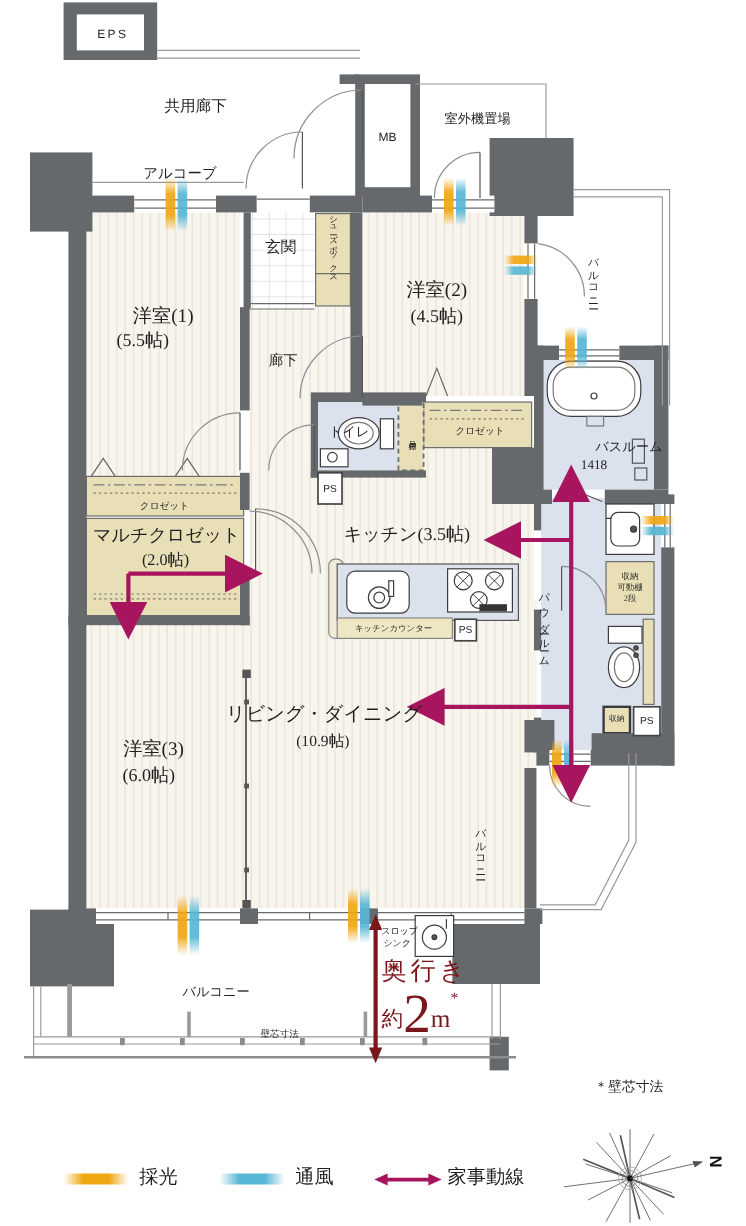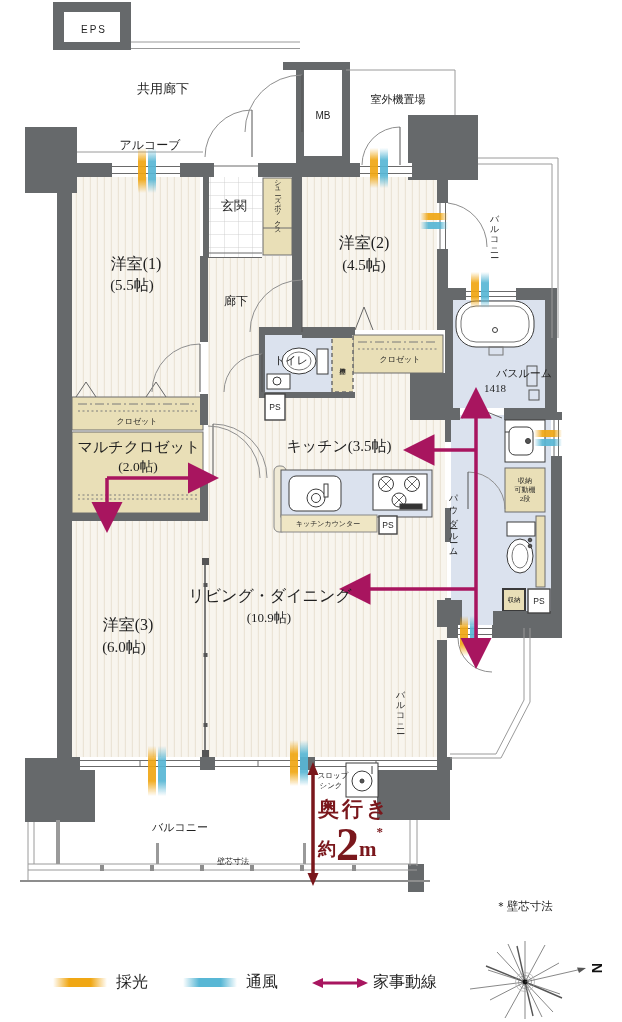--- a/index.html
+++ b/index.html
@@ -3,21 +3,21 @@
 <meta charset="utf-8">
 <style>
   html,body{margin:0;padding:0;background:#fff;}
   .stage{position:relative;width:622px;height:1022px;background:#ffffff;overflow:hidden;
          font-family:"Liberation Serif","DejaVu Serif",serif;}
   .plan{position:absolute;left:0;top:0;}
   .lbl{position:absolute;transform:translate(-50%,-50%);color:#1f1f1f;white-space:nowrap;
        line-height:1.25;text-align:center;}
   .v{writing-mode:vertical-rl;text-orientation:upright;letter-spacing:1px;}
   .depth-block{position:absolute;left:318px;top:795px;color:#7a171c;text-align:center;
-               transform:none;font-weight:bold;}
+               transform:none;font-weight:normal;}
   .depth-l1{font-size:21px;letter-spacing:3px;}
   .depth-l2{display:flex;align-items:flex-end;margin-top:1px;}
   .depth-yaku{font-size:18px;padding-bottom:4px;}
   .depth-two{font-size:46px;line-height:0.9;}
   .depth-m{font-size:21px;padding-bottom:3px;}
   .depth-star{font-size:13px;align-self:flex-start;}
   .legend-bar{position:absolute;height:9px;width:54px;border-radius:1px;}
   .bar-o{background:linear-gradient(90deg,rgba(240,167,20,0),#f0a714 30%,#f0a714 70%,rgba(240,167,20,0));}
   .bar-b{background:linear-gradient(90deg,rgba(88,183,213,0),#58b7d5 30%,#58b7d5 70%,rgba(88,183,213,0));}
   .north{position:absolute;transform:translate(-50%,-50%) rotate(90deg);font-weight:bold;
@@ -390,21 +390,21 @@
 <div>
   <div class="lbl" style="left:94px;top:30px;font-size:10px;letter-spacing:2px;font-family:'Liberation Sans',sans-serif">EPS</div>
   <div class="lbl" style="left:163px;top:89px;font-size:13px">共用廊下</div>
   <div class="lbl" style="left:150px;top:145px;font-size:12px">アルコーブ</div>
   <div class="lbl" style="left:323px;top:116px;font-size:10px;font-family:'Liberation Sans',sans-serif">MB</div>
   <div class="lbl" style="left:398px;top:100px;font-size:11px">室外機置場</div>
   <div class="lbl" style="left:234px;top:206px;font-size:13px">玄関</div>
   <div class="lbl v" style="left:277px;top:203px;font-size:7px;letter-spacing:0">シューズボックス</div>
 
   <div class="lbl" style="left:136px;top:264px;font-size:16px">洋室(1)</div>
-  <div class="lbl" style="left:132px;top:285px;font-size:15px">(5.5帖)</div>
+  <div class="lbl" style="left:119px;top:285px;font-size:15px">(5.5帖)</div>
   <div class="lbl" style="left:364px;top:243px;font-size:16px">洋室(2)</div>
   <div class="lbl" style="left:364px;top:265px;font-size:15px">(4.5帖)</div>
   <div class="lbl" style="left:236px;top:301px;font-size:12px">廊下</div>
   <div class="lbl" style="left:291px;top:361px;font-size:11px">トイレ</div>
   <div class="lbl v" style="left:342.5px;top:363px;font-size:6.5px;letter-spacing:0">吊戸棚</div>
   <div class="lbl" style="left:400px;top:360px;font-size:8px">クロゼット</div>
   <div class="lbl" style="left:524px;top:374px;font-size:11px">バスルーム</div>
   <div class="lbl" style="left:495px;top:389px;font-size:11px">1418</div>
   <div class="lbl" style="left:137px;top:422px;font-size:8px">クロゼット</div>
   <div class="lbl" style="left:139px;top:447px;font-size:15px">マルチクロゼット</div>

